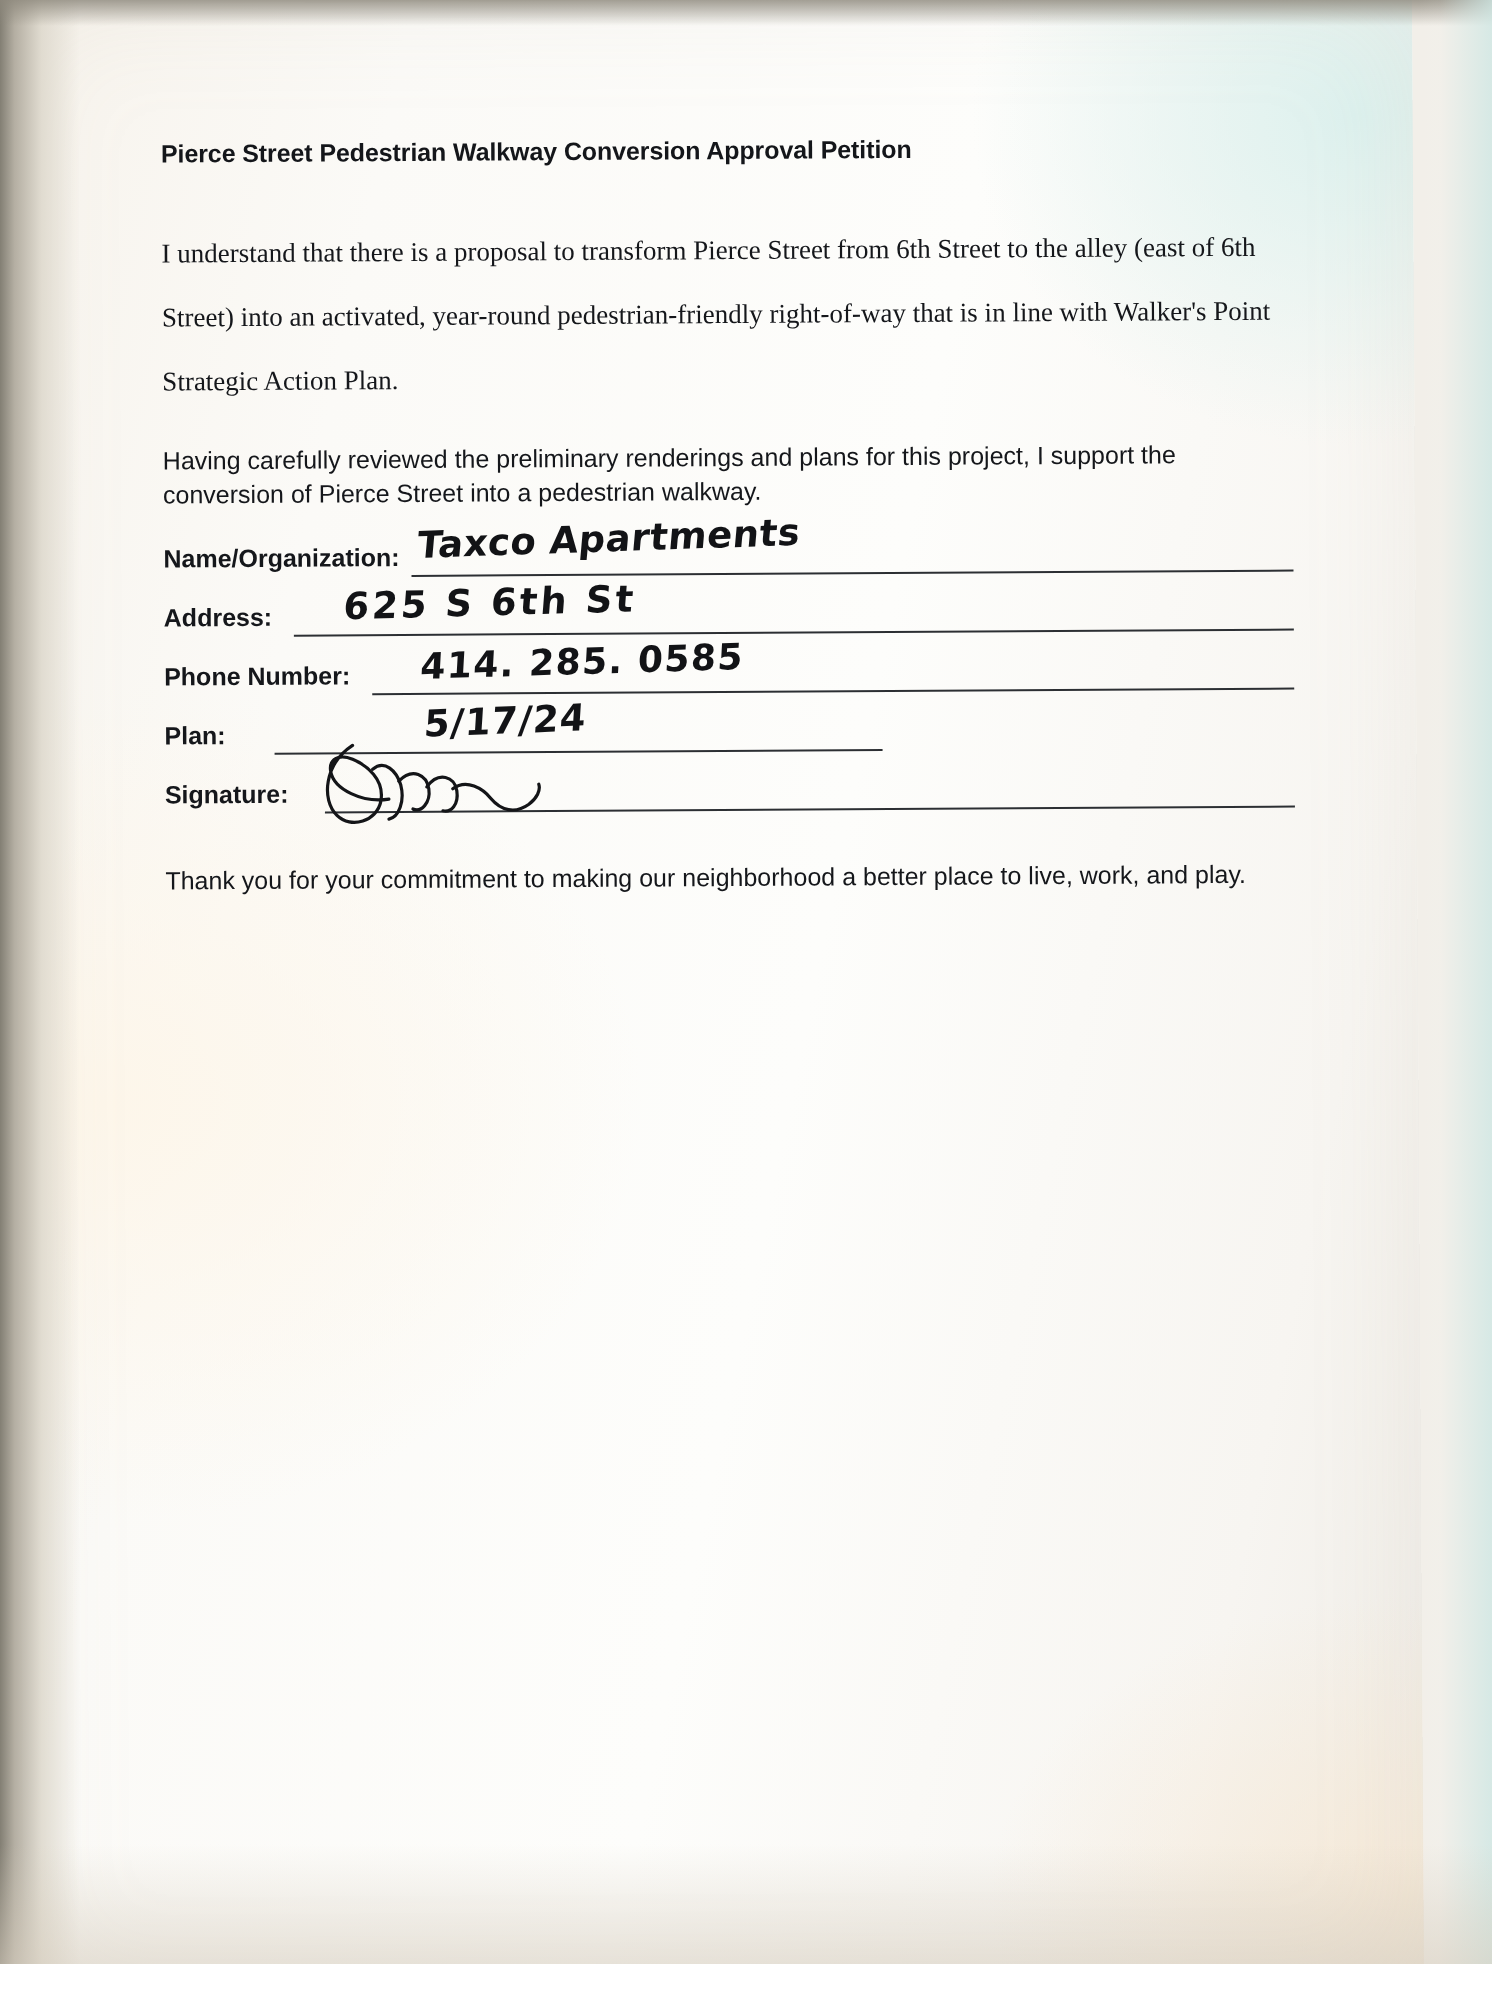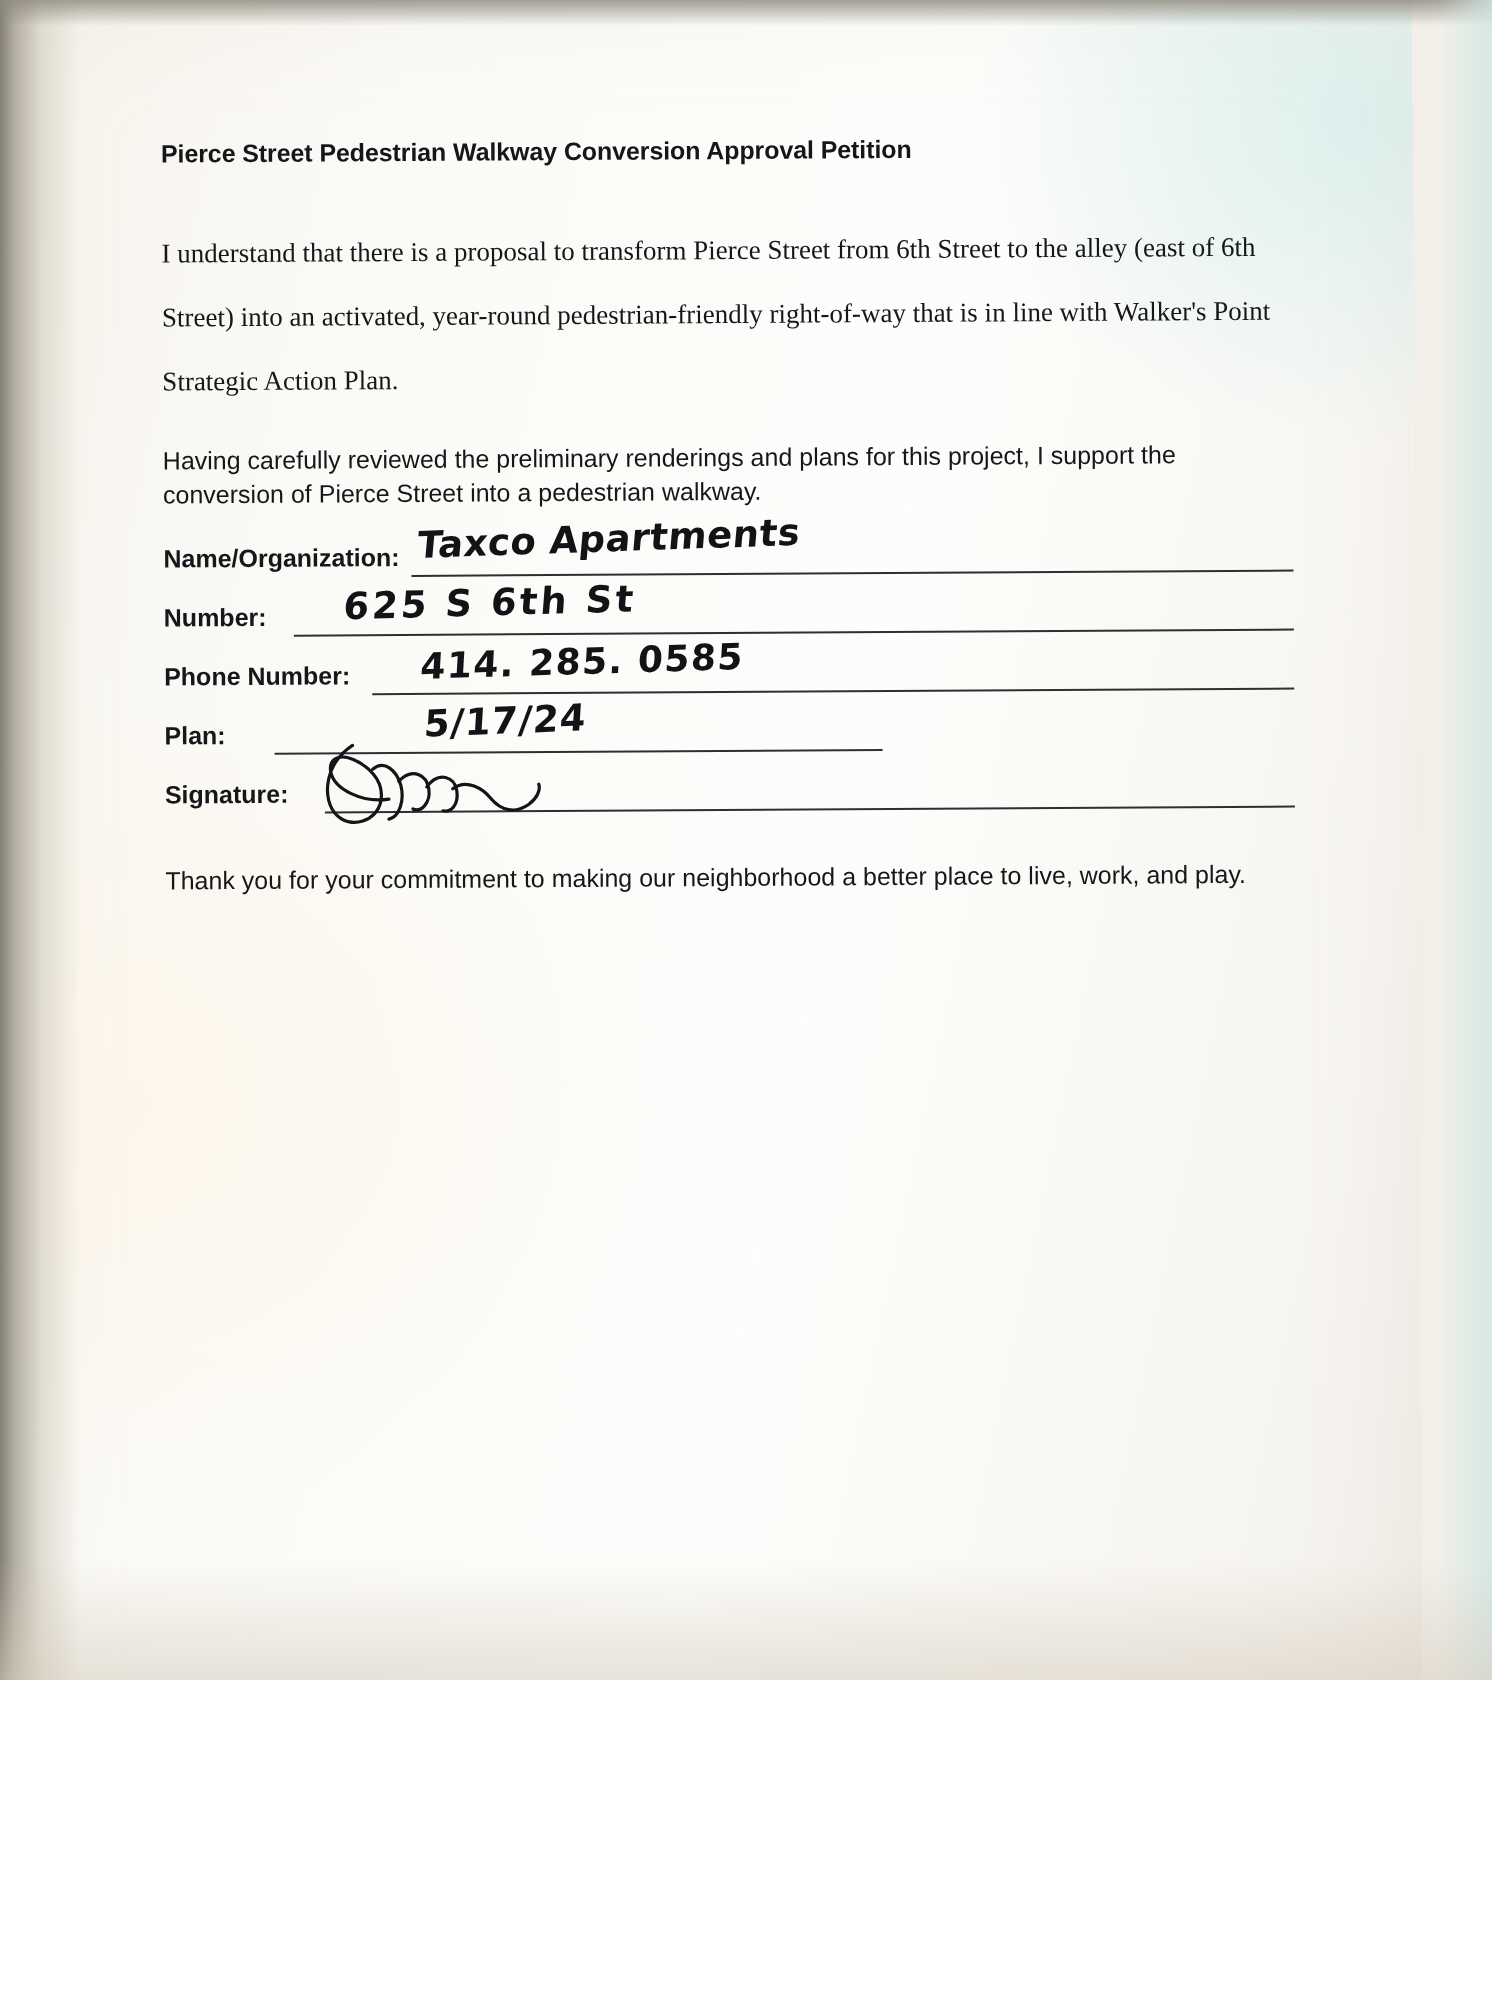--- a/index.html
+++ b/index.html
@@ -11,21 +11,21 @@
     height: 2000px;
     background: #ffffff;
     font-family: "Liberation Sans", sans-serif;
     overflow: hidden;
   }
 
   
   #page-photo {
     position: relative;
     width: 1492px;
-    height: 1680px;
+    height: 1964px;
     background: #f2efe9;
     overflow: hidden;
   }
 
   
   #paper {
     position: absolute;
     left: 18px;
     top: 0px;
     width: 1400px;
@@ -216,21 +216,21 @@
 
     <div class="form">
 
       <div class="form-row">
         <span class="form-label">Name/Organization:</span>
         <div class="form-line" style="left:248px; width:882px;"></div>
         <span class="hand hand-name">Taxco Apartments</span>
       </div>
 
       <div class="form-row">
-        <span class="form-label">Number:</span>
+        <span class="form-label">Address:</span>
         <div class="form-line" style="left:130px; width:1000px;"></div>
         <span class="hand hand-address">625 S 6th St</span>
       </div>
 
       <div class="form-row">
         <span class="form-label">Phone Number:</span>
         <div class="form-line" style="left:208px; width:922px;"></div>
         <span class="hand hand-phone">414. 285. 0585</span>
       </div>
 

